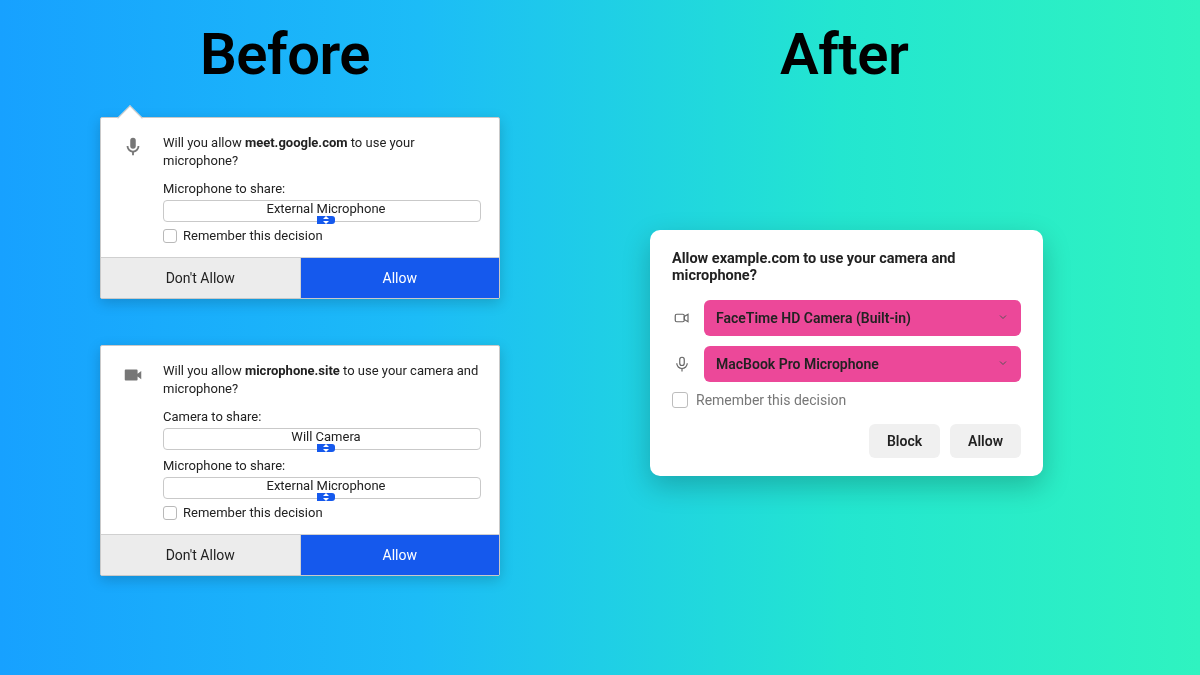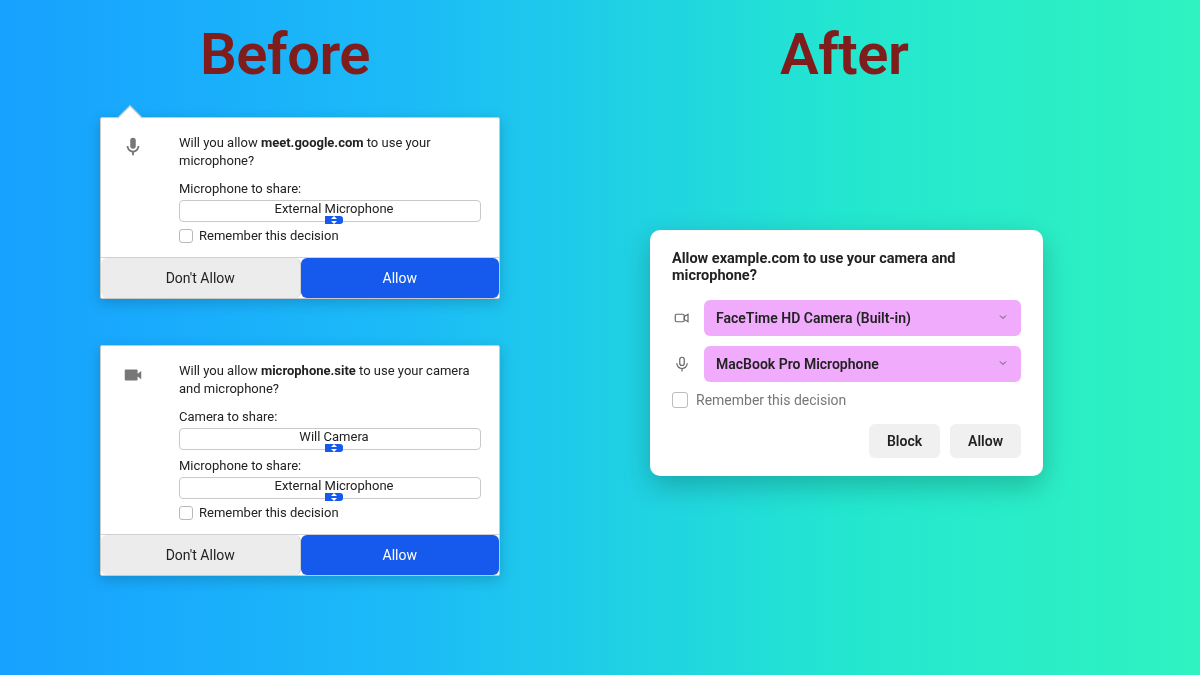--- a/index.html
+++ b/index.html
@@ -4,21 +4,21 @@
 <style>
   * { box-sizing: border-box; margin: 0; padding: 0; }
   html, body { width: 1200px; height: 675px; overflow: hidden; font-family: -apple-system, BlinkMacSystemFont, "Segoe UI", Roboto, Helvetica, Arial, sans-serif; }
   body {
     background: linear-gradient(90deg, #17a1ff 0%, #1cbcf7 35%, #23e6d0 70%, #2ff3c0 100%);
     position: relative;
   }
   .heading {
     position: absolute;
     top: 20px;
-    color: #7f1d1d;
+    color: #000000;
     font-size: 58px;
     font-weight: 600;
     letter-spacing: -0.5px;
   }
   #h-before { left: 200px; }
   #h-after  { left: 780px; }
 
   
   .before-panel {
     position: absolute;
@@ -40,21 +40,21 @@
     top: -9px; left: 20px;
     width: 18px; height: 18px;
     background: #fff;
     border-left: 1px solid #c9c9c9;
     border-top: 1px solid #c9c9c9;
     transform: rotate(45deg);
   }
   .bp-body { padding: 16px 18px 14px 18px; display: flex; gap: 16px; }
   .bp-icon { flex: 0 0 28px; display: flex; justify-content: center; padding-top: 2px; color: #777; }
   .bp-icon svg { width: 22px; height: 22px; fill: #777; }
-  .bp-main { flex: 1; margin-left: 16px; }
+  .bp-main { flex: 1; }
   .bp-msg { margin-bottom: 12px; line-height: 1.35; }
   .bp-msg b { font-weight: 700; }
   .bp-label { margin: 8px 0 4px; }
   .mac-select {
     display: flex; align-items: center; justify-content: space-between;
     height: 22px;
     border: 1px solid #c9c9c9;
     border-radius: 4px;
     background: #fff;
     font-size: 13px;
@@ -75,21 +75,21 @@
   }
   .mac-select .sel-arrows .up   { border-bottom: 3px solid #fff; margin-bottom: 1px;}
   .mac-select .sel-arrows .down { border-top: 3px solid #fff; margin-top: 1px;}
   .remember-row { display: flex; align-items: center; gap: 6px; margin-top: 6px; font-size: 13px; }
   .remember-row .cbx {
     width: 14px; height: 14px; border: 1px solid #b9b9b9; border-radius: 3px; background: #fff;
   }
   .bp-buttons { display: flex; border-top: 1px solid #d0d0d0; }
   .bp-buttons .btn {
     flex: 1; height: 40px; display: flex; align-items: center; justify-content: center;
-    font-size: 14px; cursor: default; border-radius: 6px;
+    font-size: 14px; cursor: default;
   }
   .bp-buttons .btn.secondary { background: #ececec; color: #222; border-right: 1px solid #d0d0d0; }
   .bp-buttons .btn.primary   { background: #1559ed; color: #fff; }
 
   
   .after-panel {
     position: absolute;
     left: 650px; top: 230px;
     width: 393px;
     background: #fff;
@@ -99,21 +99,21 @@
     font-size: 14px;
     color: #222;
   }
   .after-title { font-weight: 700; margin-bottom: 16px; font-size: 14.5px; }
   .dev-row { display: flex; align-items: center; gap: 12px; margin-bottom: 10px; }
   .dev-row .dev-icon { width: 20px; color: #666; display:flex; justify-content:center; }
   .dev-row .dev-icon svg { width: 18px; height: 18px; fill:none; stroke:#666; stroke-width:1.6; }
   .dev-select {
     flex: 1;
     height: 36px;
-    background: #f0abfc;
+    background: #ec4899;
     border-radius: 6px;
     display: flex; align-items: center; justify-content: space-between;
     padding: 0 12px;
     font-weight: 600;
     cursor: default;
   }
   .dev-select .chev { color:#555; }
   .after-remember { display:flex; align-items:center; gap:8px; margin: 10px 0 16px; color:#777; }
   .after-remember .cbx2 { width:16px; height:16px; border:1.5px solid #bdbdbd; border-radius:3px; }
   .after-buttons { display:flex; justify-content:flex-end; gap:10px; }

